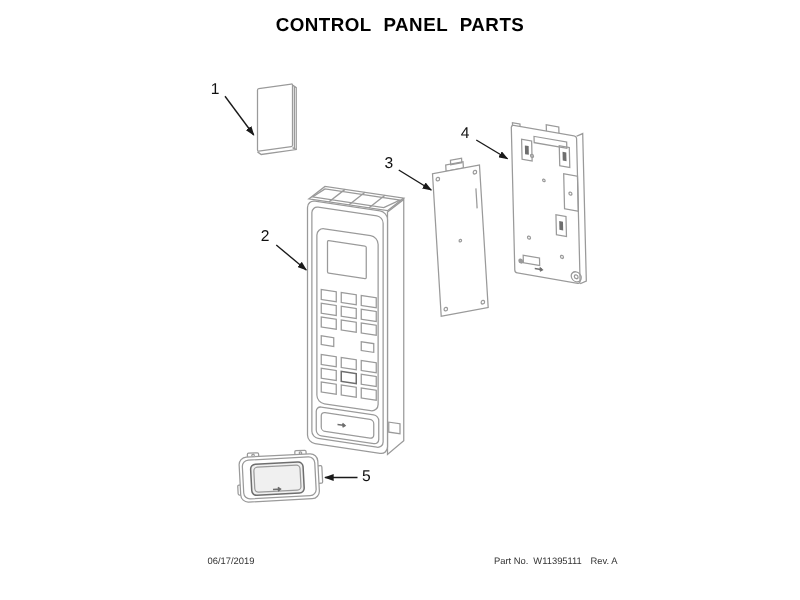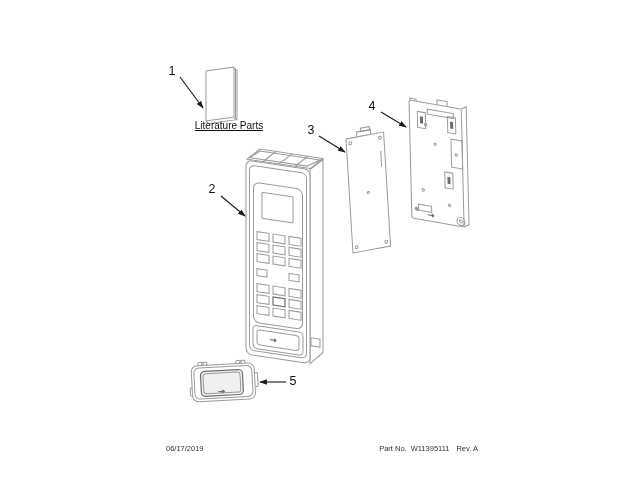--- a/index.html
+++ b/index.html
@@ -27,29 +27,30 @@
   }
   .callout-label{
     position:absolute;font-size:12.5px;color:#111;transform:translate(-50%,-50%);
   }
   .lit-label{
     position:absolute;left:149px;top:120px;width:160px;text-align:center;
     font-size:10px;color:#111;text-decoration:underline;
   }
   .footer{position:absolute;top:444px;font-size:7.5px;color:#333;}
   .footer-left{left:166px;}
-  .footer-right{right:162px;text-align:center;}
+  .footer-right{right:146px;text-align:center;}
   .footer-right .sp1{margin-left:4px;}
   .footer-right .sp2{margin-left:7px;}
 </style>
 </head>
 <body>
 
 <div id="page">
 
+  <div class="page-title">CONTROL PANEL PARTS</div>
 
   <svg id="art" width="640" height="480" viewBox="0 0 640 480">
     <defs>
       <marker id="ah" markerWidth="7" markerHeight="5" refX="6.3" refY="2.5" orient="auto">
         <path d="M0,0 L7,2.5 L0,5 Z" fill="#1a1a1a"></path>
       </marker>
     </defs>
 
     <g transform="translate(206,71) skewY(-8)">
       <path class="ln" d="M28,1 L31,3.5 L31,53 L3,53 L0,50.5"></path>
@@ -171,20 +172,19 @@
       <path class="ar" marker-end="url(#ah)" d="M286,382 L260,382"></path>
     </g>
   </svg>
 
   <div class="callout-label" style="left:172px;top:71px">1</div>
   <div class="callout-label" style="left:212px;top:189px">2</div>
   <div class="callout-label" style="left:311px;top:130px">3</div>
   <div class="callout-label" style="left:372px;top:106px">4</div>
   <div class="callout-label" style="left:293px;top:381px">5</div>
 
-  <div class="lit-label">Literature Parts</div>
 
   <div class="footer footer-left">06/17/2019</div>
   <div class="footer footer-right">
     <span>Part No.</span><span class="sp1">W11395111</span><span class="sp2">Rev. A</span>
   </div>
 
 </div>
 
 </body></html>

